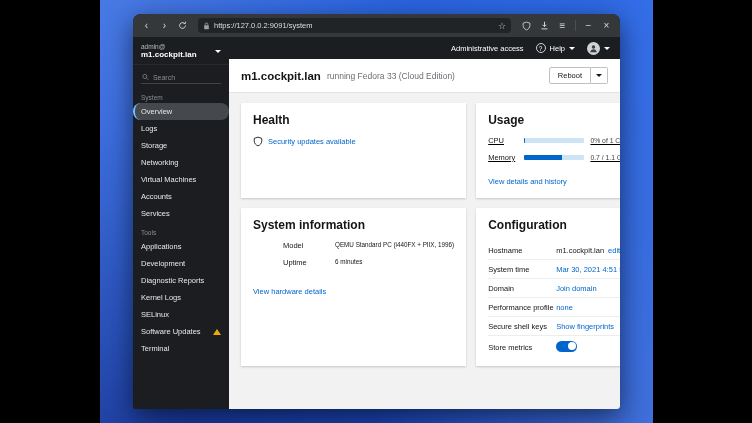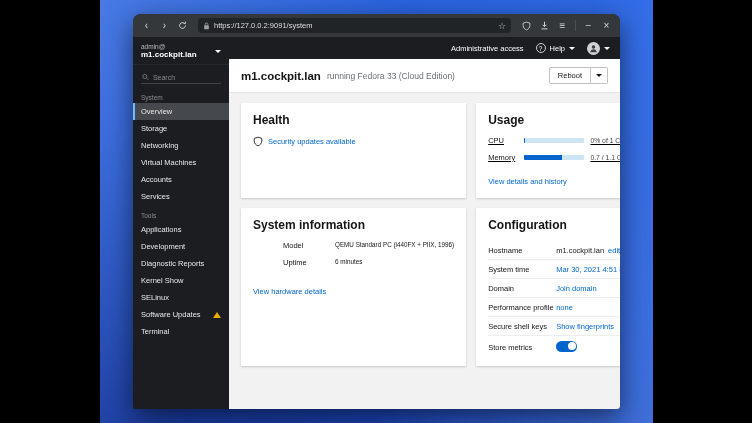--- a/index.html
+++ b/index.html
@@ -32,21 +32,21 @@
   .side-head-text { flex:1; min-width:0; }
   .side-user { font-size:6.5px; color:#b8bbbe; }
   .side-host { font-size:8px; color:#fff; font-weight:bold; white-space:nowrap; }
   .side-search { margin:6px 8px 3px; display:flex; align-items:center; gap:4px;
     border-bottom:1px solid #40444a; padding:2px 1px; }
   .side-search input { background:transparent; border:none; outline:none; color:#c8cacc; font-size:7px; width:100%;
     font-family:"Liberation Sans","DejaVu Sans",sans-serif; }
   .side-search input::placeholder { color:#8a8d90; }
   .side-section { padding:7px 8px 2px; font-size:6.5px; color:#8a8d90; }
   .nav-item { display:flex; align-items:center; padding:4px 8px 4px 6px; font-size:7.5px; color:#e8e8e8;
-    border-left:2px solid transparent; cursor:default; white-space:nowrap; }
+    border-left:2px solid transparent; cursor:default; white-space:nowrap;border-radius:8px; }
   .nav-item.selected { background:#45484c; border-left-color:#73bcf7; }
   .warn-tri { width:0; height:0; border-left:4px solid transparent; border-right:4px solid transparent;
     border-bottom:6.5px solid #f0ab00; margin-left:auto; }
 
   .main { flex:1; display:flex; flex-direction:column; min-width:0; background:#f2f2f2; }
   .masthead { flex:0 0 22px; background:#1b1d21; display:flex; align-items:center; justify-content:flex-end;
     gap:12px; padding:0 10px; color:#fff; font-size:7.5px; }
   .mh-group { display:flex; align-items:center; gap:4px; }
   .help-icon { width:10px; height:10px; border-radius:50%; border:1px solid #cfd1d3; color:#fff; font-size:6.5px;
     display:flex; align-items:center; justify-content:center; }
@@ -149,31 +149,32 @@
         <div class="side-search">
           <svg width="8" height="8" viewBox="0 0 12 12">
               <circle cx="5" cy="5" r="3.5" fill="none" stroke="#8a8d90" stroke-width="1.3"></circle>
               <line x1="8" y1="8" x2="11" y2="11" stroke="#8a8d90" stroke-width="1.3"></line>
             </svg>
           <input type="text" placeholder="Search" style="">
         </div>
 
         <div class="side-section">System</div>
         <div class="nav-item selected">Overview</div>
+        <div class="nav-item">Logs</div>
         <div class="nav-item">Storage</div>
         <div class="nav-item">Networking</div>
         <div class="nav-item">Virtual Machines</div>
         <div class="nav-item">Accounts</div>
         <div class="nav-item">Services</div>
 
         <div class="side-section">Tools</div>
         <div class="nav-item">Applications</div>
         <div class="nav-item">Development</div>
         <div class="nav-item">Diagnostic Reports</div>
-        <div class="nav-item">Kernel Show</div>
+        <div class="nav-item">Kernel Logs</div>
         <div class="nav-item">SELinux</div>
         <div class="nav-item">
           <span>Software Updates</span>
           <span class="warn-tri"></span>
         </div>
         <div class="nav-item">Terminal</div>
       </aside>
 
       <div class="main">
 

